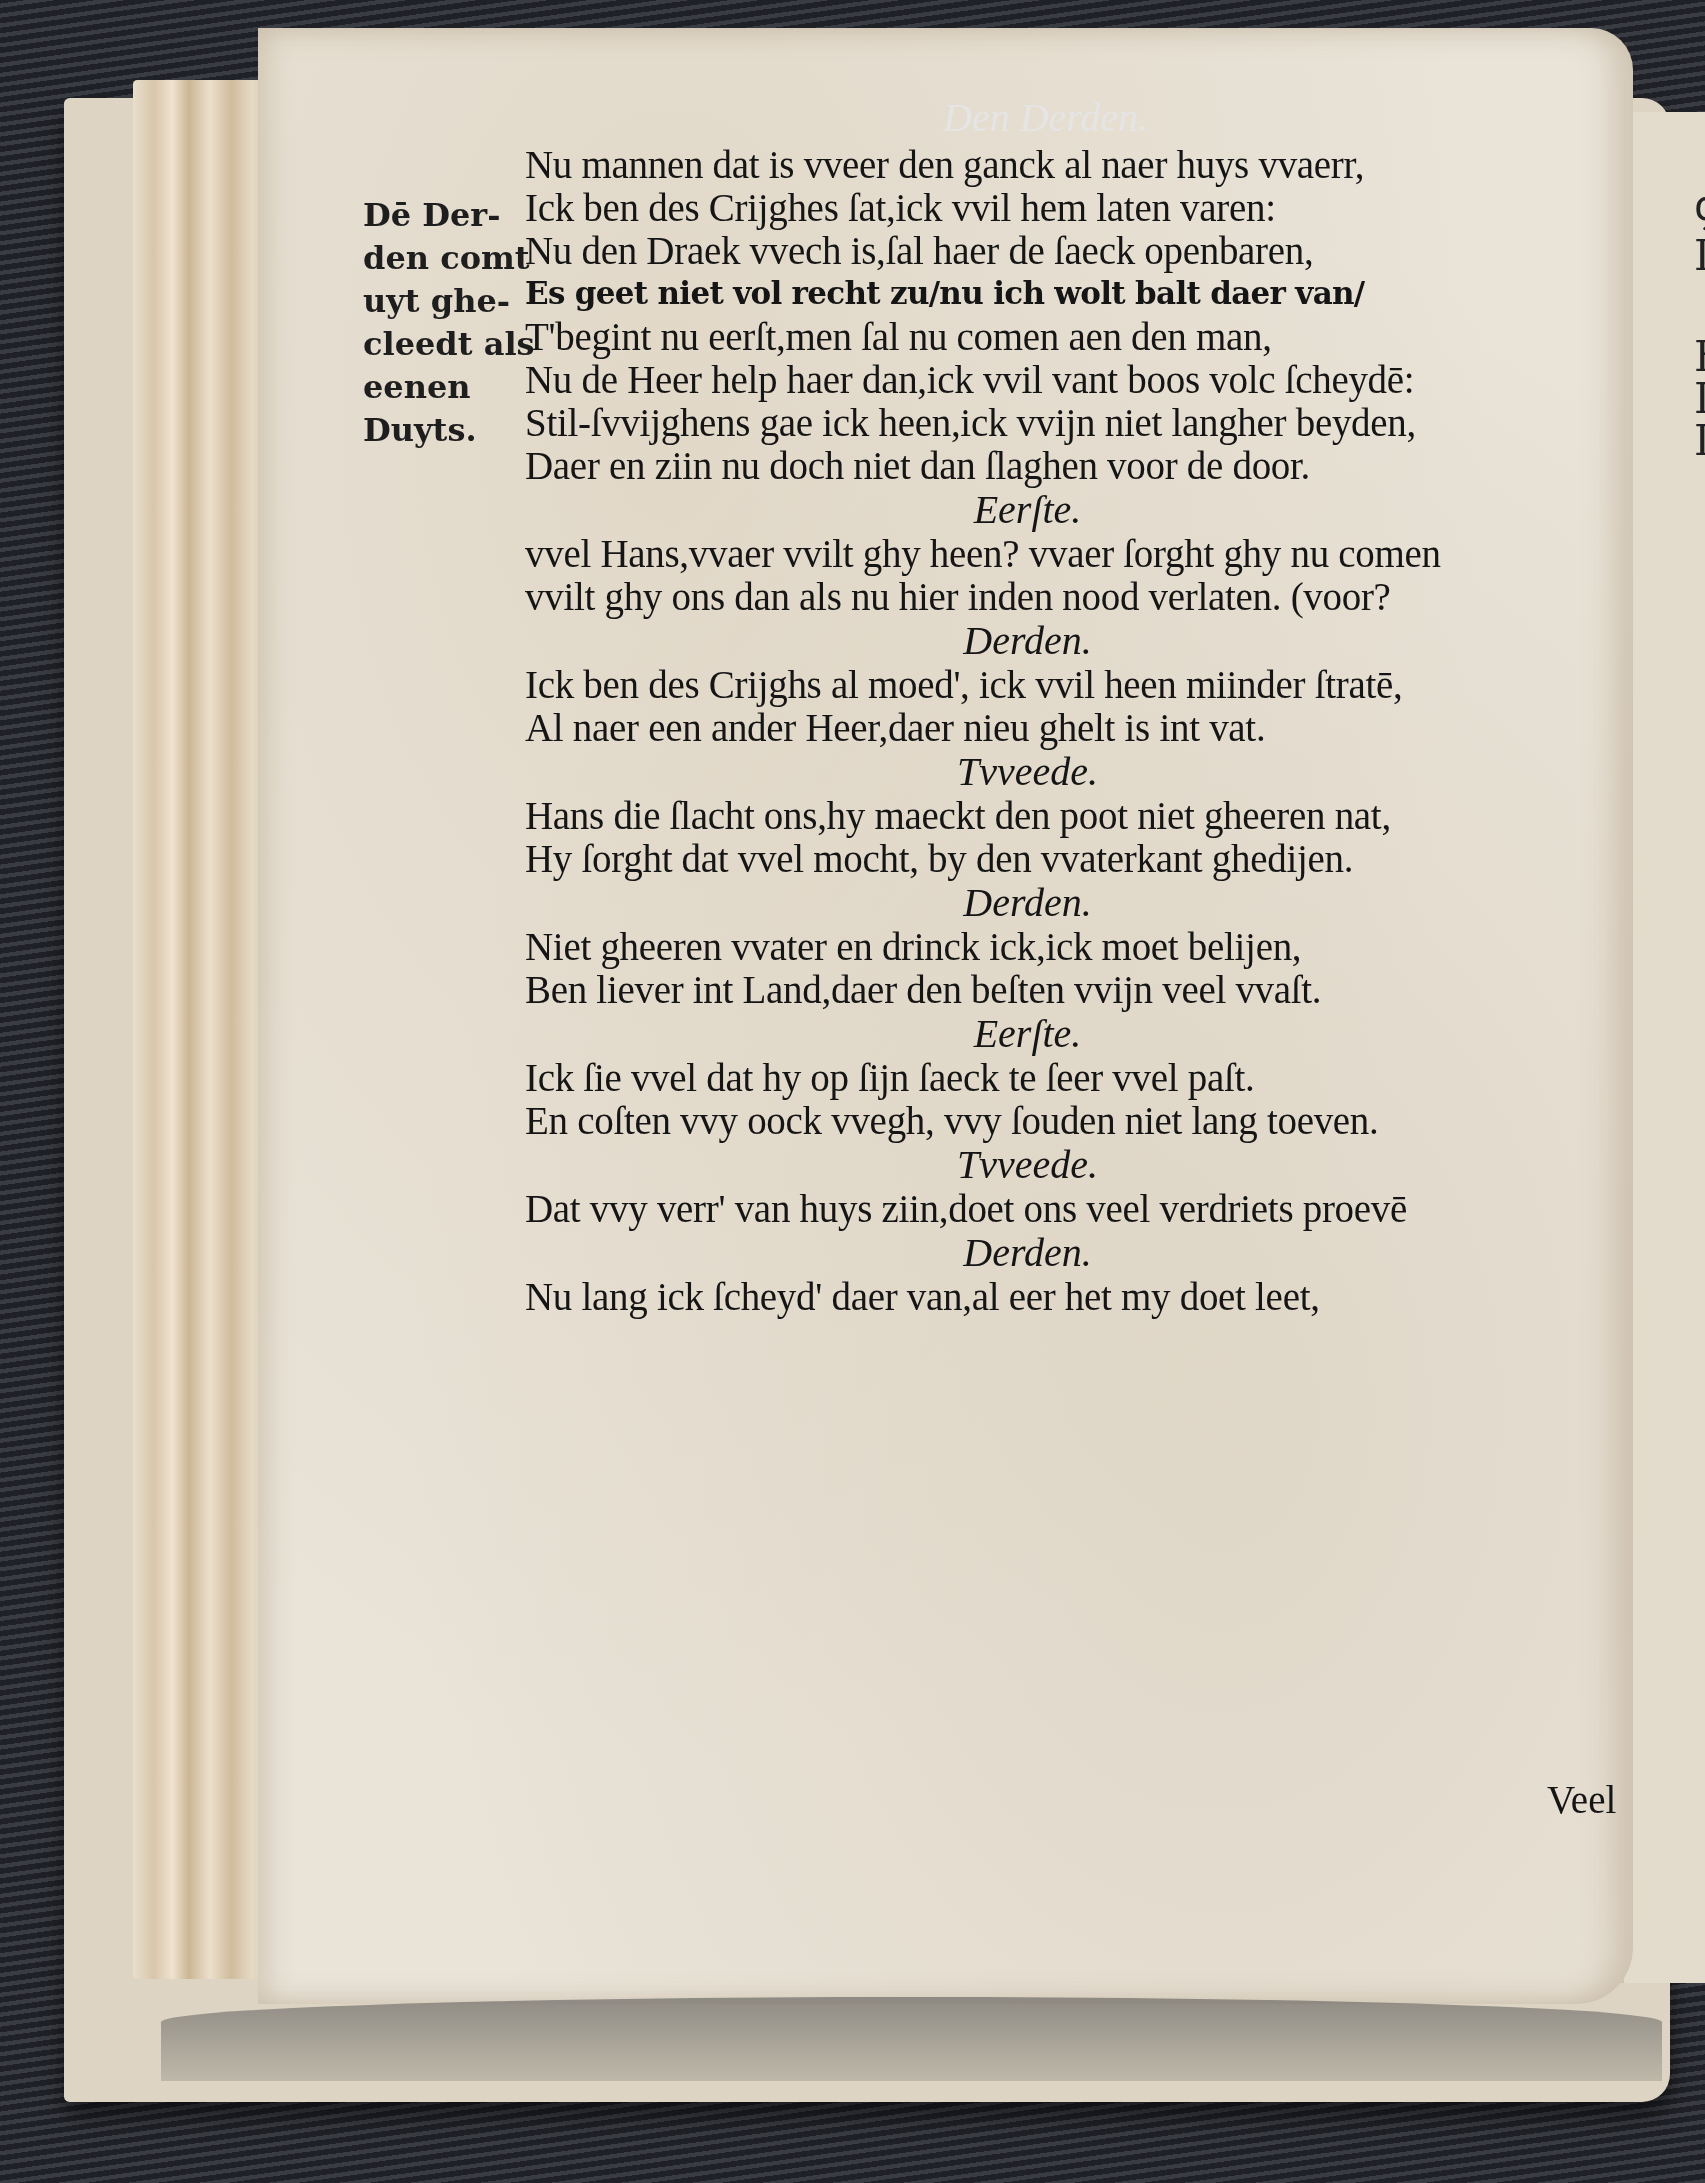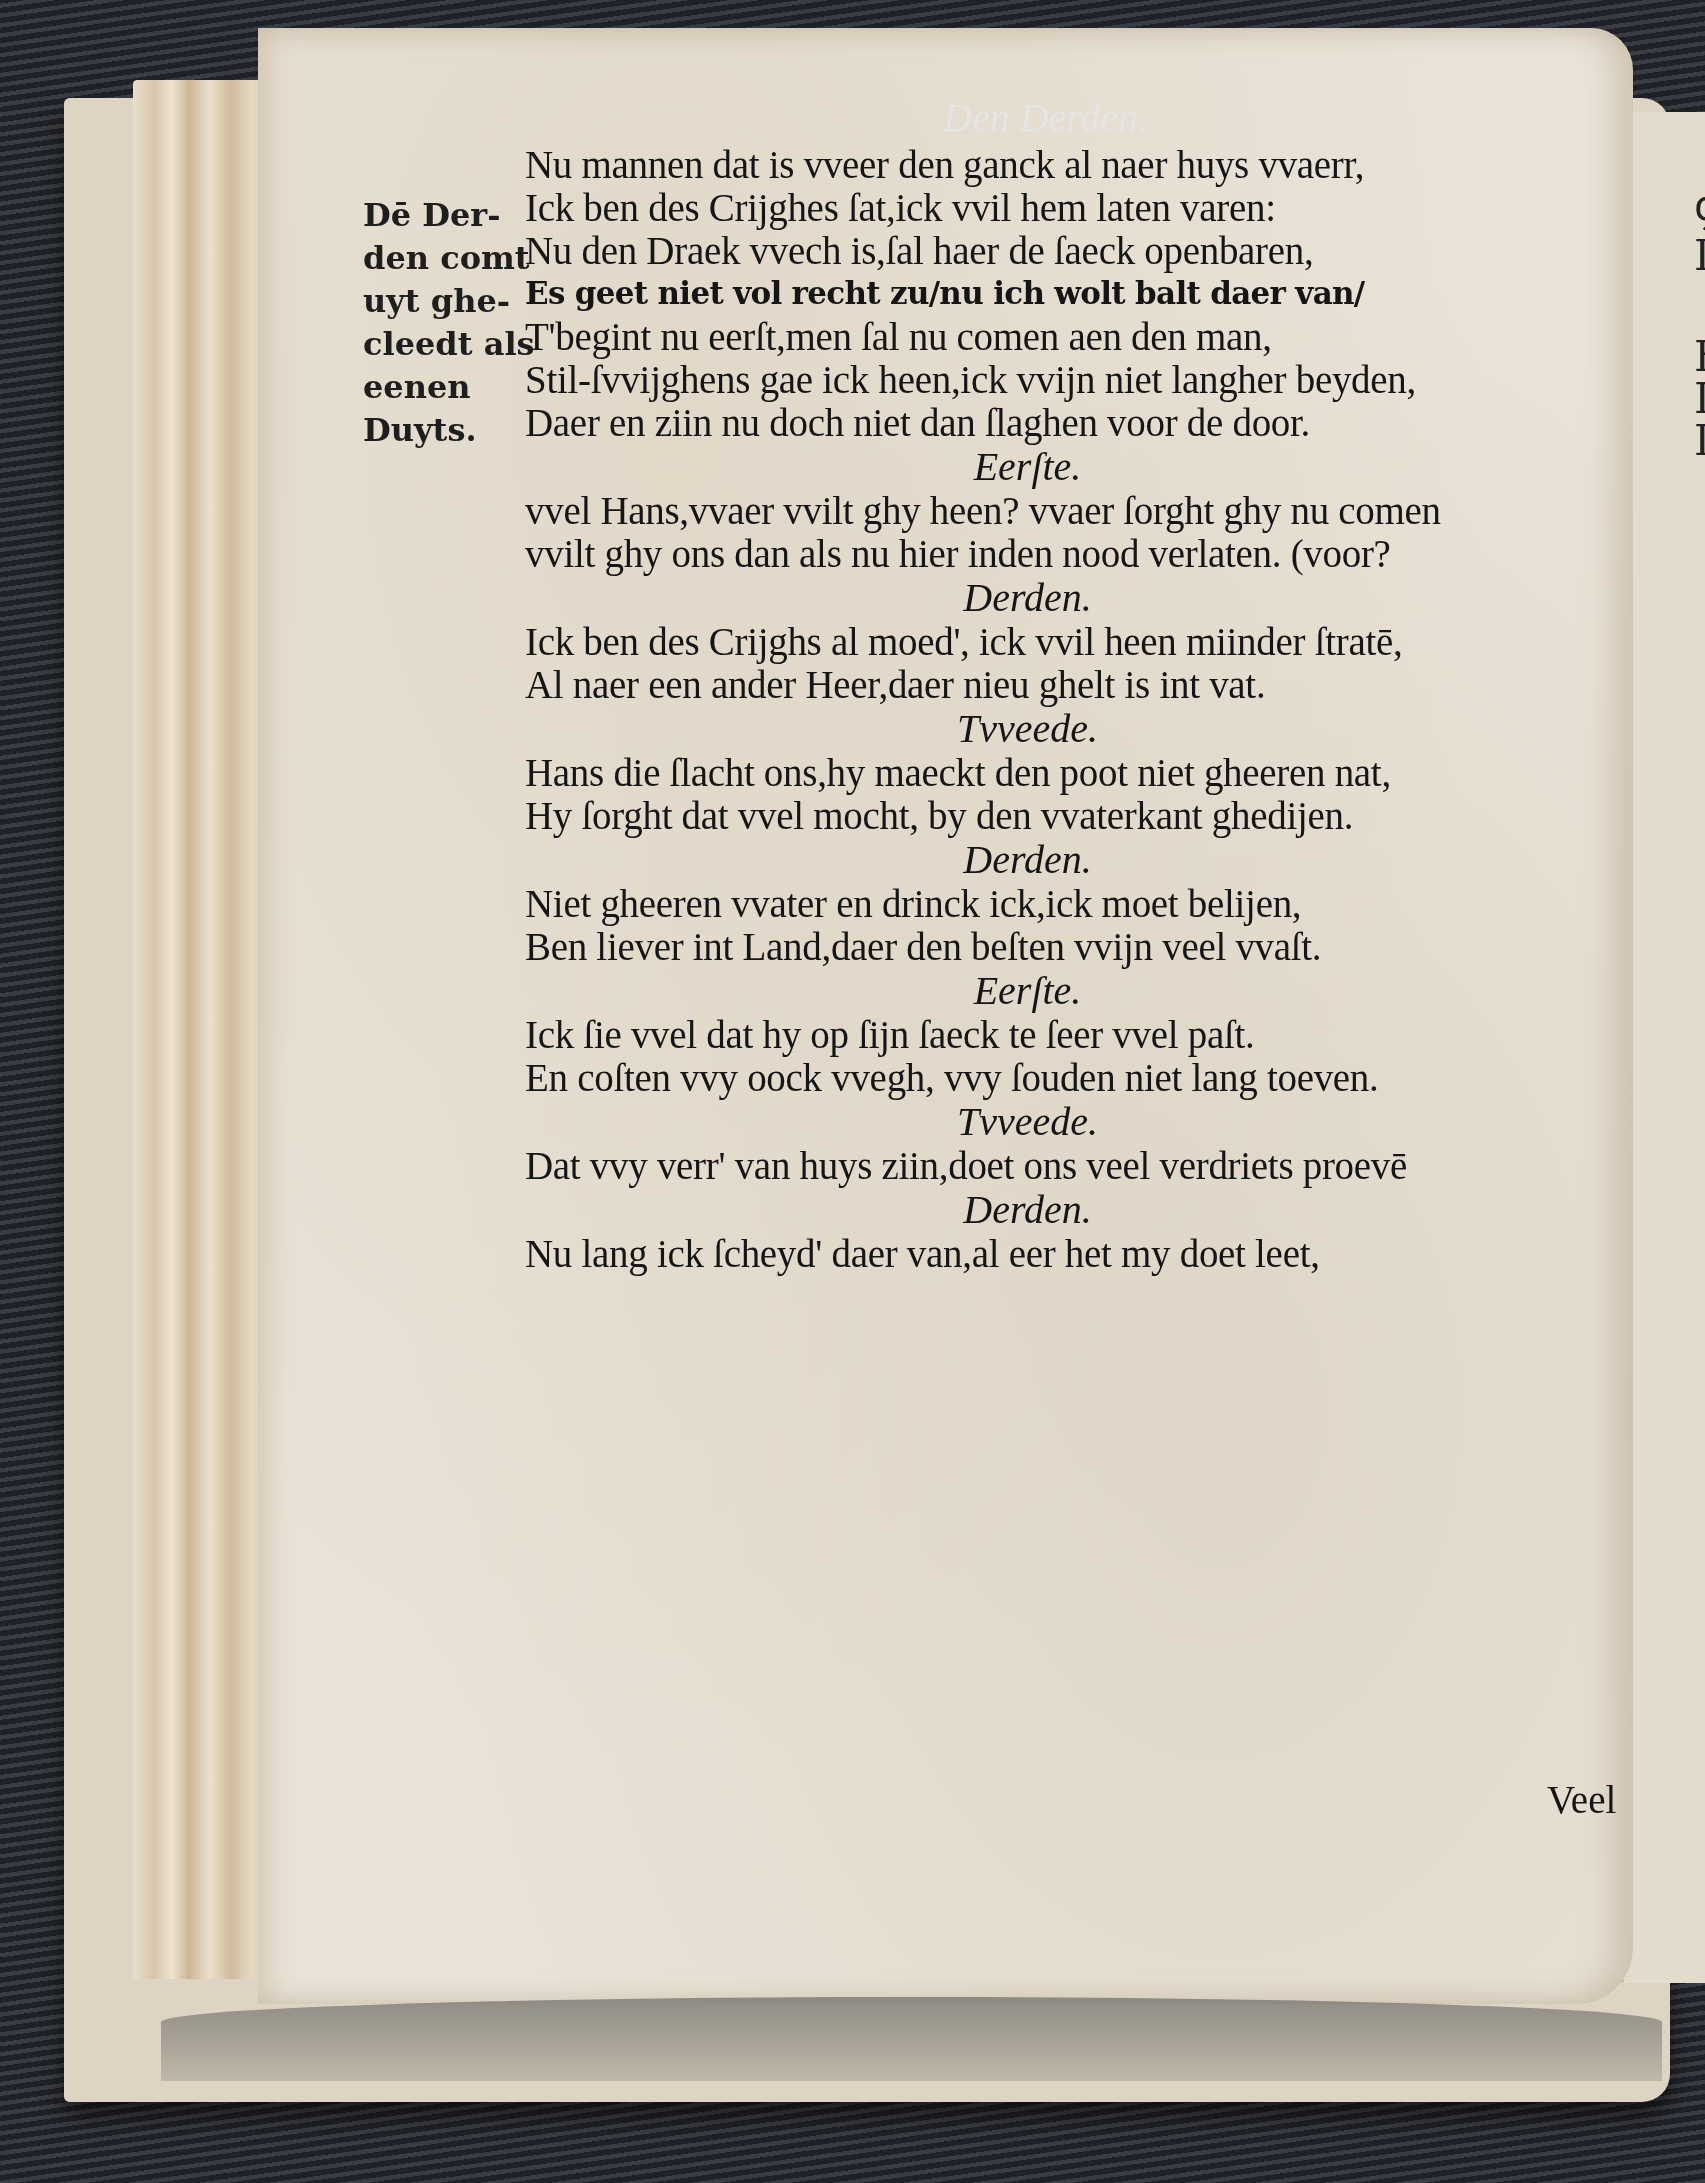--- a/index.html
+++ b/index.html
@@ -91,20 +91,21 @@
   <div>eenen</div>
   <div>Duyts.</div>
 </div>
 
 <div class="text-block" id="text-block">
     <div class="line">Nu mannen dat is vveer den ganck al naer huys vvaerr,</div>
     <div class="line">Ick ben des Crijghes ſat,ick vvil hem laten varen:</div>
     <div class="line">Nu den Draek vvech is,ſal haer de ſaeck openbaren,</div>
     <div class="line blackletter">Es geet niet vol recht zu/nu ich wolt balt daer van/</div>
     <div class="line">T'begint nu eerſt,men ſal nu comen aen den man,</div>
+    <div class="line">Nu de Heer help haer dan,ick vvil vant boos volc ſcheydē:</div>
     <div class="line">Stil-ſvvijghens gae ick heen,ick vvijn niet langher beyden,</div>
     <div class="line">Daer en ziin nu doch niet dan ſlaghen voor de door.</div>
     <div class="speaker">Eerſte.</div>
     <div class="line">vvel Hans,vvaer vvilt ghy heen? vvaer ſorght ghy nu comen</div>
     <div class="line">vvilt ghy ons dan als nu hier inden nood verlaten.   (voor?</div>
     <div class="speaker">Derden.</div>
     <div class="line">Ick ben des Crijghs al moed', ick vvil heen miinder ſtratē,</div>
     <div class="line">Al naer een ander Heer,daer nieu ghelt is int vat.</div>
     <div class="speaker">Tvveede.</div>
     <div class="line">Hans die ſlacht ons,hy maeckt den poot niet gheeren nat,</div>

